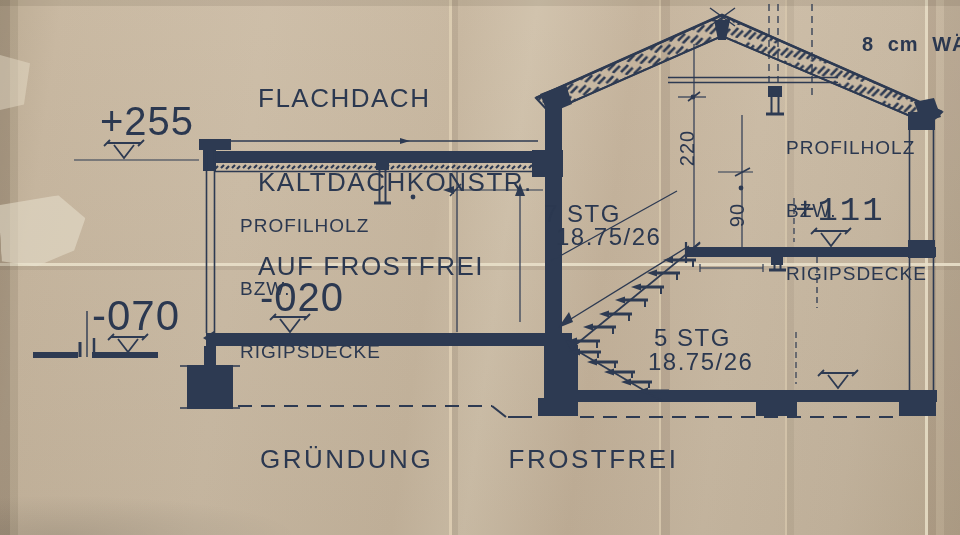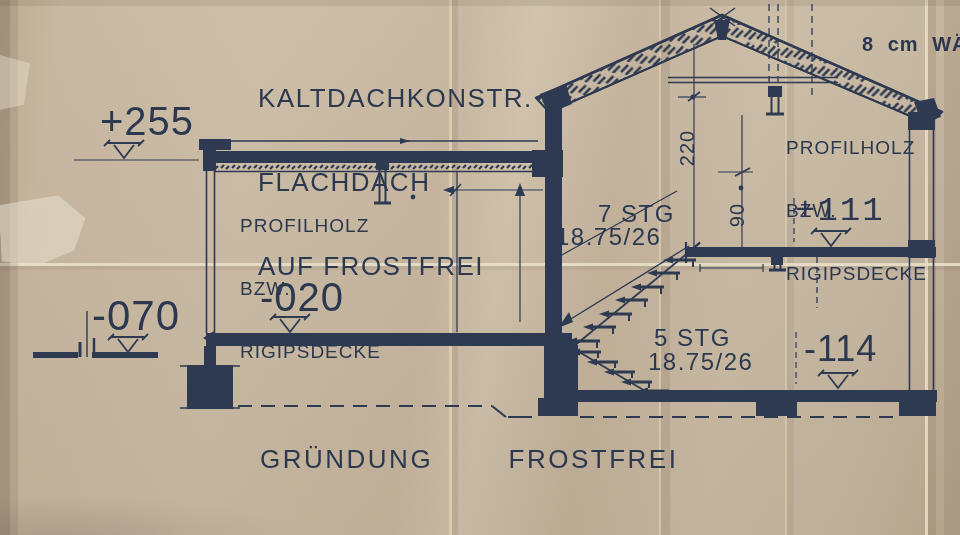--- a/index.html
+++ b/index.html
@@ -194,46 +194,45 @@
       <g transform="translate(831,231)">
           <path d="M-17,0 H17 M-10,2 L0,15 L10,2 M-20,3 L-14,-3 M14,3 L20,-3"></path>
         </g>
       <g transform="translate(838,373)">
           <path d="M-17,0 H17 M-10,2 L0,15 L10,2 M-20,3 L-14,-3 M14,3 L20,-3"></path>
         </g>
     </g>
   </svg>
 
   <div class="lbl note" style="left:258px;top:28px;">
+    <div>FLACHDACH</div>
     <div>KALTDACHKONSTR.</div>
-    <div>FLACHDACH</div>
     <div>AUF FROSTFREI</div>
   </div>
 
   <div class="lbl" style="left:862px;top:34px;font-size:20px;font-weight:700;letter-spacing:1px;word-spacing:7px;">8 cm WÄ</div>
 
   <div class="lbl lvl" style="left:100px;top:100px;">+255</div>
   <div class="lbl lvl" style="left:92px;top:294px;font-size:42px;">-070</div>
   <div class="lbl lvl" style="left:260px;top:276px;">-020</div>
   <div class="lbl lvl" style="left:795px;top:194px;font-size:34px;letter-spacing:2px;font-family:Liberation Mono, monospace;">+111</div>
-  <div class="lbl lvl" style="left:804px;top:330px;font-size:36px;">-114</div>
 
   <div class="lbl small-note" style="left:240px;top:173px;">
     <div>PROFILHOLZ</div>
     <div>BZW.</div>
     <div>RIGIPSDECKE</div>
   </div>
 
   <div class="lbl small-note" style="left:786px;top:95px;">
     <div>PROFILHOLZ</div>
     <div>BZW.</div>
     <div>RIGIPSDECKE</div>
   </div>
 
-  <div class="lbl stg" style="left:598px;top:201px;">7 STG</div>
+  <div class="lbl stg" style="left:544px;top:201px;">7 STG</div>
   <div class="lbl stg" style="left:556px;top:224px;">18.75/26</div>
   <div class="lbl stg" style="left:654px;top:325px;">5 STG</div>
   <div class="lbl stg" style="left:648px;top:349px;">18.75/26</div>
 
   <div class="lbl dim-rot" style="left:659px;top:136px;">220</div>
   <div class="lbl dim-rot" style="left:709px;top:203px;">90</div>
 
   <div class="lbl" style="left:260px;top:446px;font-size:26px;letter-spacing:2.5px;word-spacing:28px;">GRÜNDUNG  FROSTFREI</div>
 
 </div>

